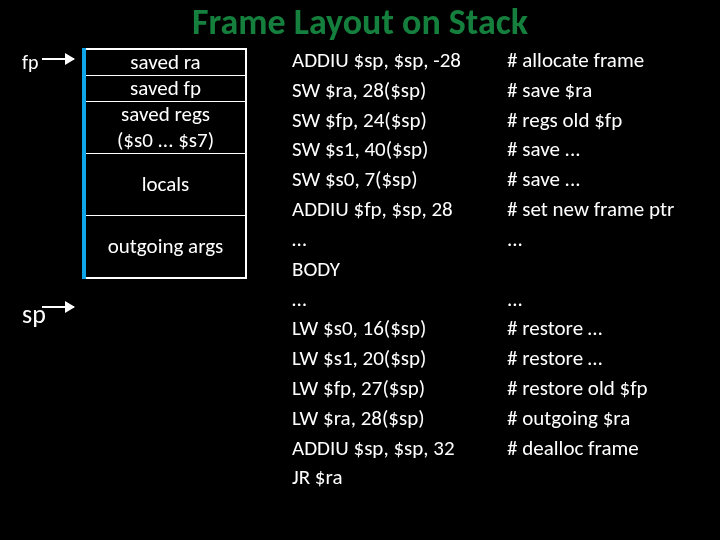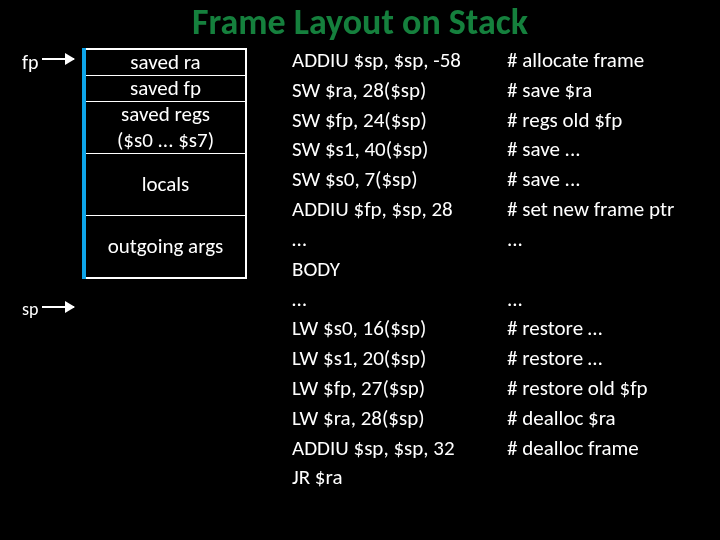--- a/index.html
+++ b/index.html
@@ -37,21 +37,21 @@
   .fp-label {
     position: absolute;
     top: 6px;
     left: 2px;
     font-size: 20px;
   }
   .sp-label {
     position: absolute;
     top: 254px;
     left: 2px;
-    font-size: 18px;
+    font-size: 26px;
   }
   .arrow {
     position: absolute;
     left: 22px;
     width: 32px;
     height: 2px;
     background: #fff;
   }
   .arrow::after {
     content: "";
@@ -120,21 +120,21 @@
         <span>($s0 ... $s7)</span>
       </div>
       <div class="cell big">locals</div>
       <div class="cell big">outgoing args</div>
       <div class="stack-bottom"></div>
     </div>
   </div>
 
   <div class="right">
     <div class="code-line">
-        <span class="instr">ADDIU $sp, $sp, -58</span>
+        <span class="instr">ADDIU $sp, $sp, -28</span>
         <span class="cmt"># allocate frame</span>
       </div>
     <div class="code-line">
         <span class="instr">SW $ra, 28($sp)</span>
         <span class="cmt"># save $ra</span>
       </div>
     <div class="code-line">
         <span class="instr">SW $fp, 24($sp)</span>
         <span class="cmt"># regs old $fp</span>
       </div>
@@ -169,21 +169,21 @@
     <div class="code-line">
         <span class="instr">LW $s1, 20($sp)</span>
         <span class="cmt"># restore …</span>
       </div>
     <div class="code-line">
         <span class="instr">LW $fp, 27($sp)</span>
         <span class="cmt"># restore old $fp</span>
       </div>
     <div class="code-line">
         <span class="instr">LW $ra, 28($sp)</span>
-        <span class="cmt"># dealloc $ra</span>
+        <span class="cmt"># outgoing $ra</span>
       </div>
     <div class="code-line">
         <span class="instr">ADDIU $sp, $sp, 32</span>
         <span class="cmt"># dealloc frame</span>
       </div>
     <div class="code-line">
         <span class="instr">JR $ra</span>
         <span class="cmt"></span>
       </div>
   </div>

